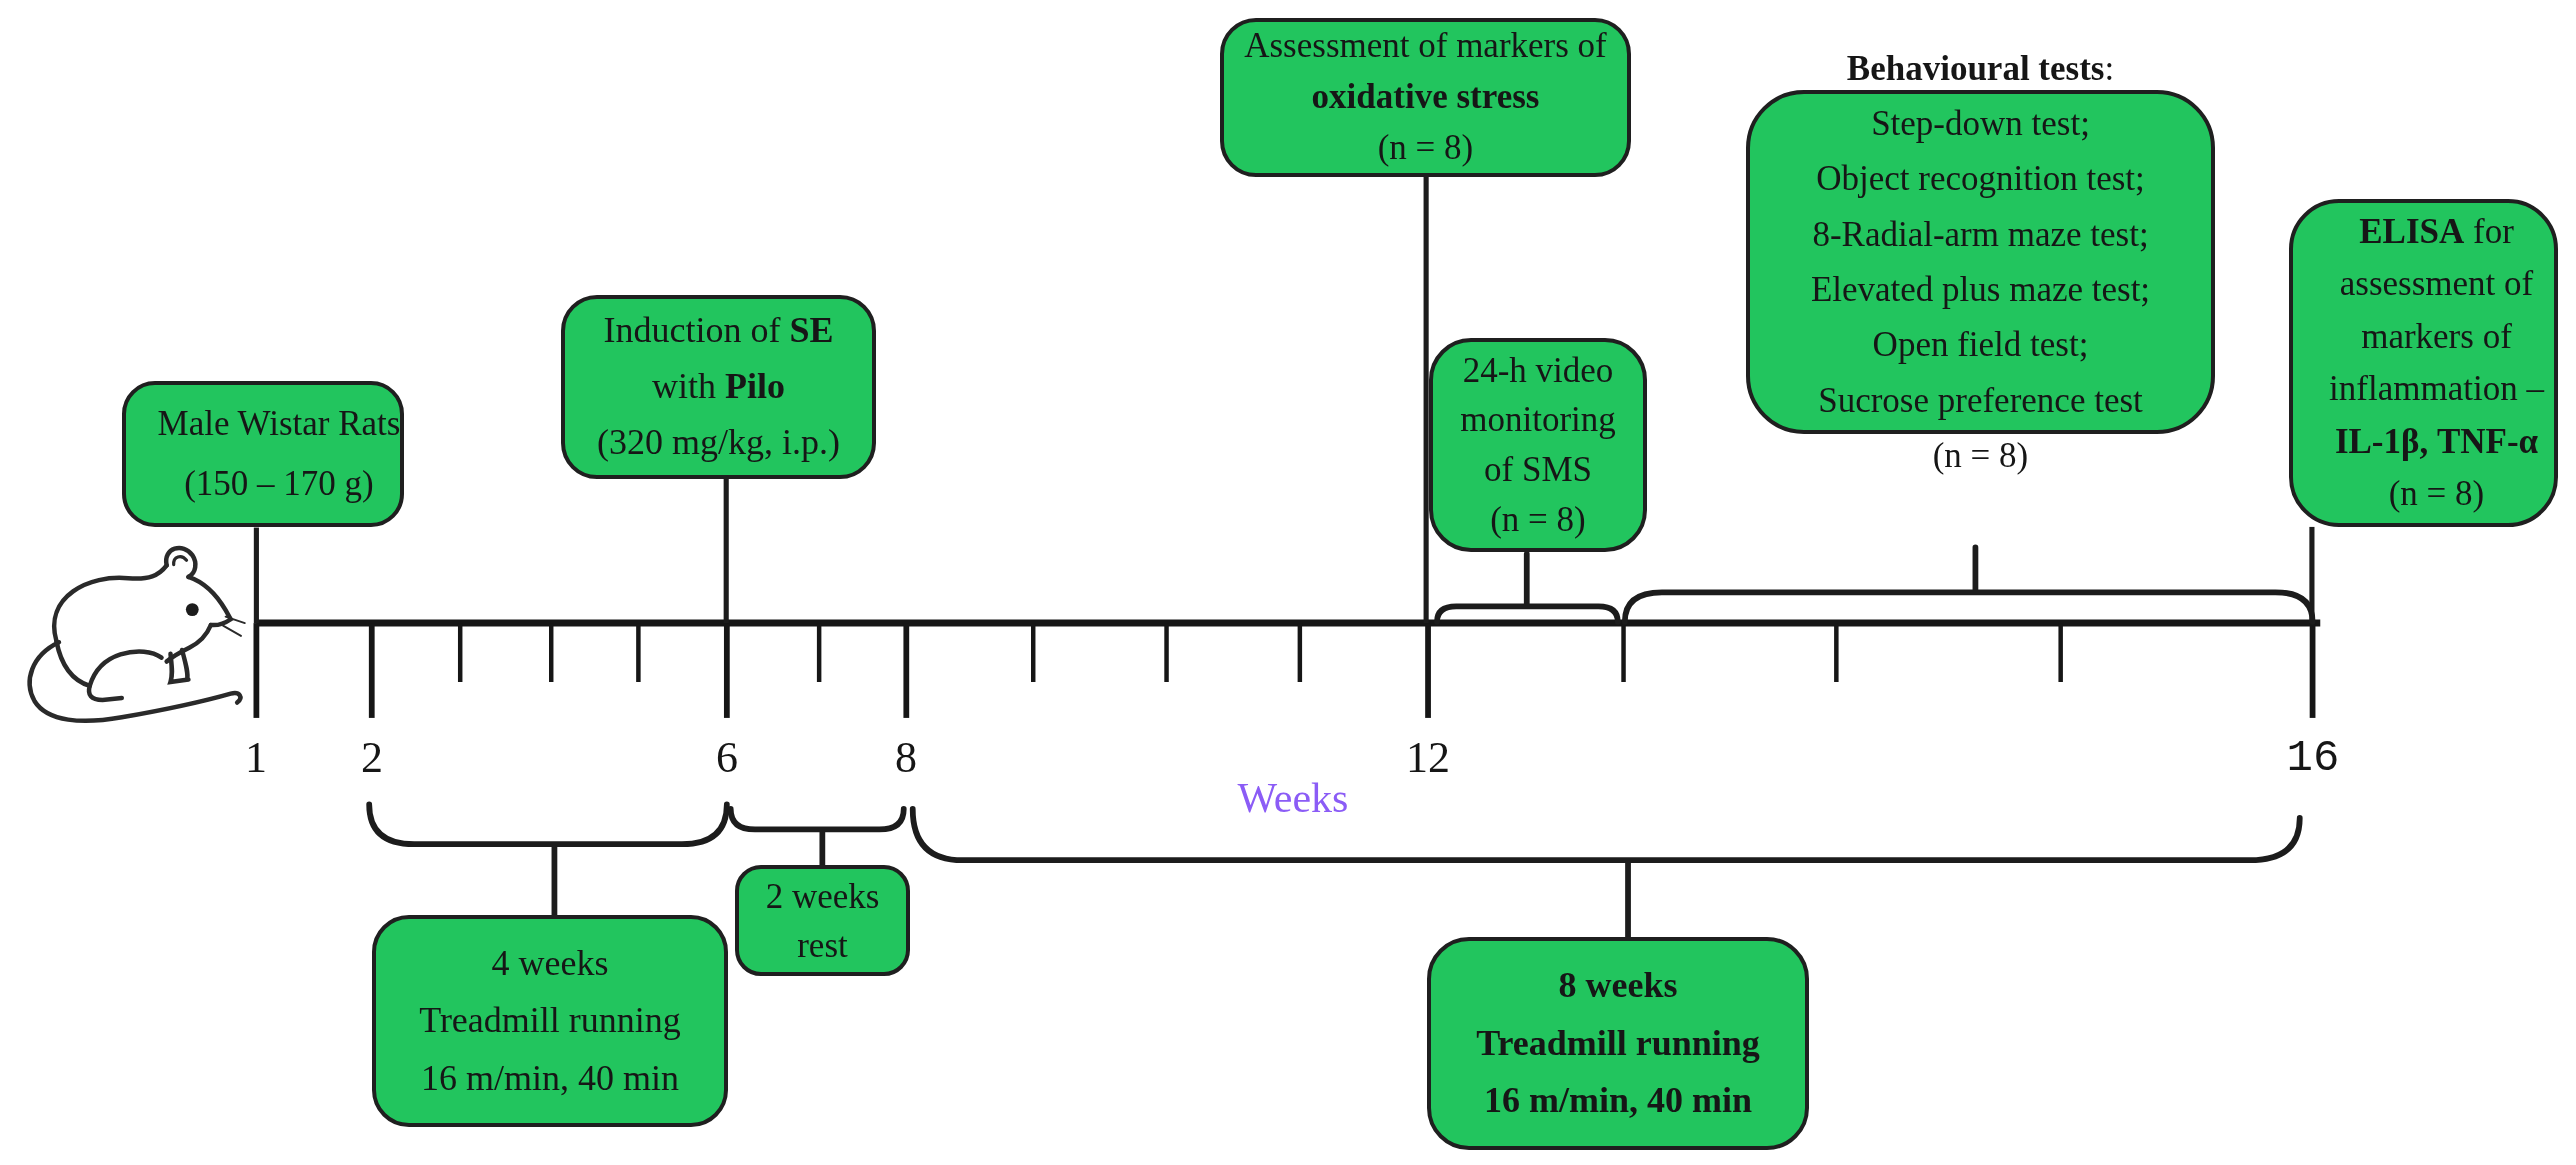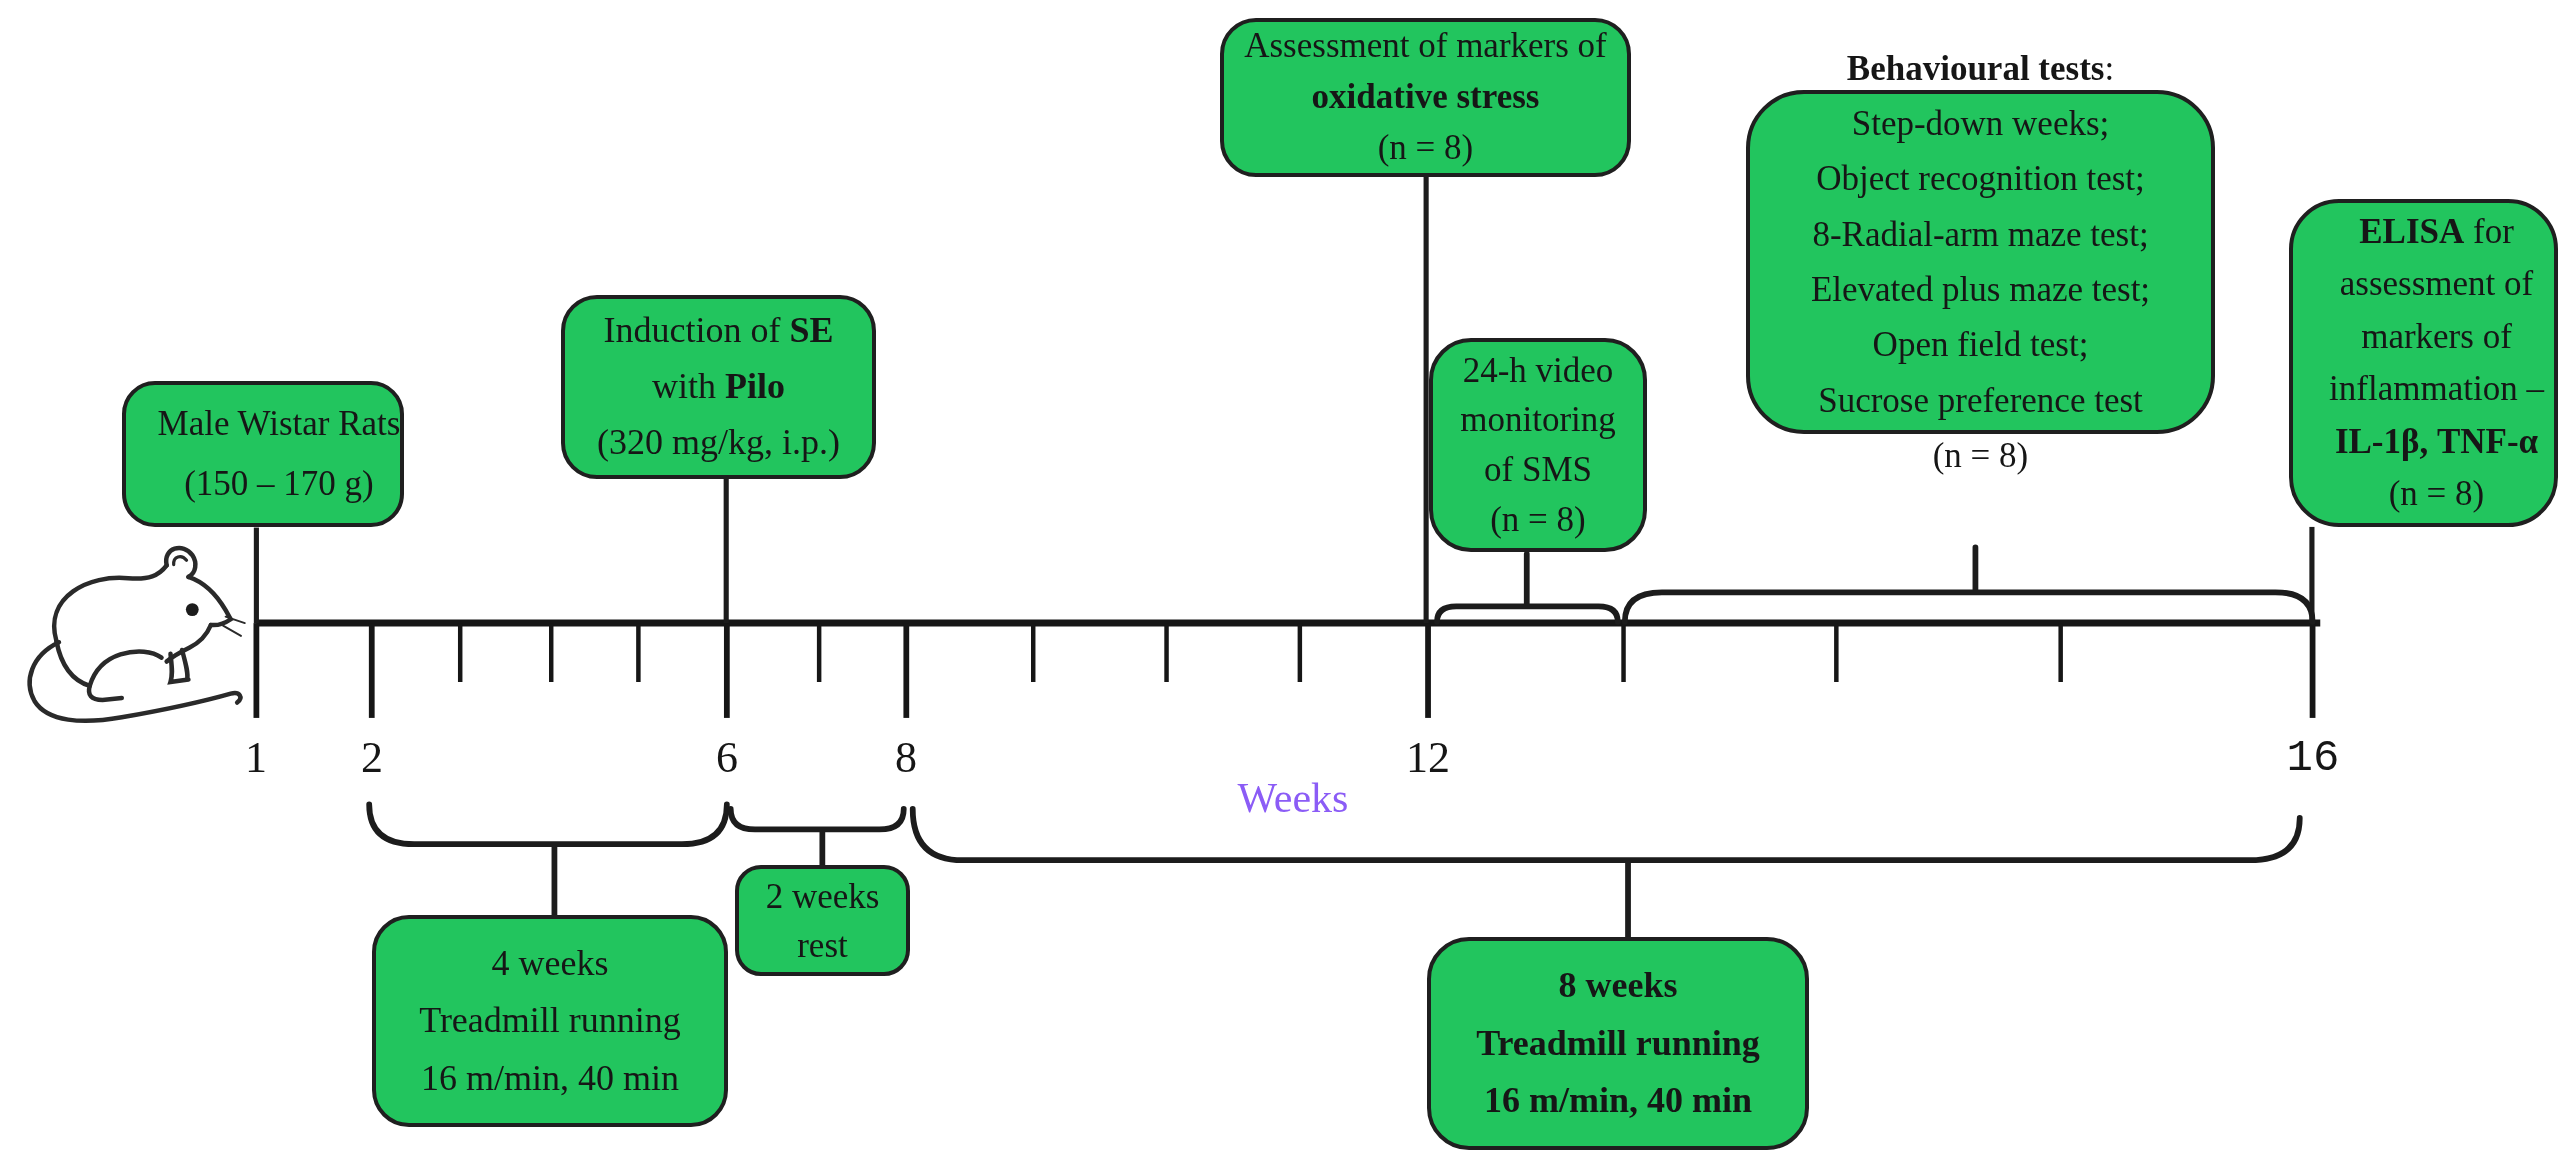--- a/index.html
+++ b/index.html
@@ -121,21 +121,21 @@
 
   <div class="node" style="left:1429px;top:338px;width:218px;height:214px;border-radius:42px;font-size:35px;line-height:1.42;">
       <div class="bl">24-h video</div>
       <div class="bl">monitoring</div>
       <div class="bl">of SMS</div>
       <div class="bl">(n = 8)</div>
     </div>
 
   <div class="node" style="left:1746px;top:90px;width:469px;height:344px;border-radius:58px;font-size:35px;line-height:1.58;">
       <div class="bl"><b>Behavioural tests</b>:</div>
-      <div class="bl">Step-down weeks;</div>
+      <div class="bl">Step-down test;</div>
       <div class="bl">Object recognition test;</div>
       <div class="bl">8-Radial-arm maze test;</div>
       <div class="bl">Elevated plus maze test;</div>
       <div class="bl">Open field test;</div>
       <div class="bl">Sucrose preference test</div>
       <div class="bl">(n = 8)</div>
     </div>
 
   <div class="node" style="left:2289px;top:199px;width:269px;height:328px;border-radius:50px;font-size:35px;line-height:1.5;padding-left:26px;">
       <div class="bl"><b>ELISA</b> for</div>

